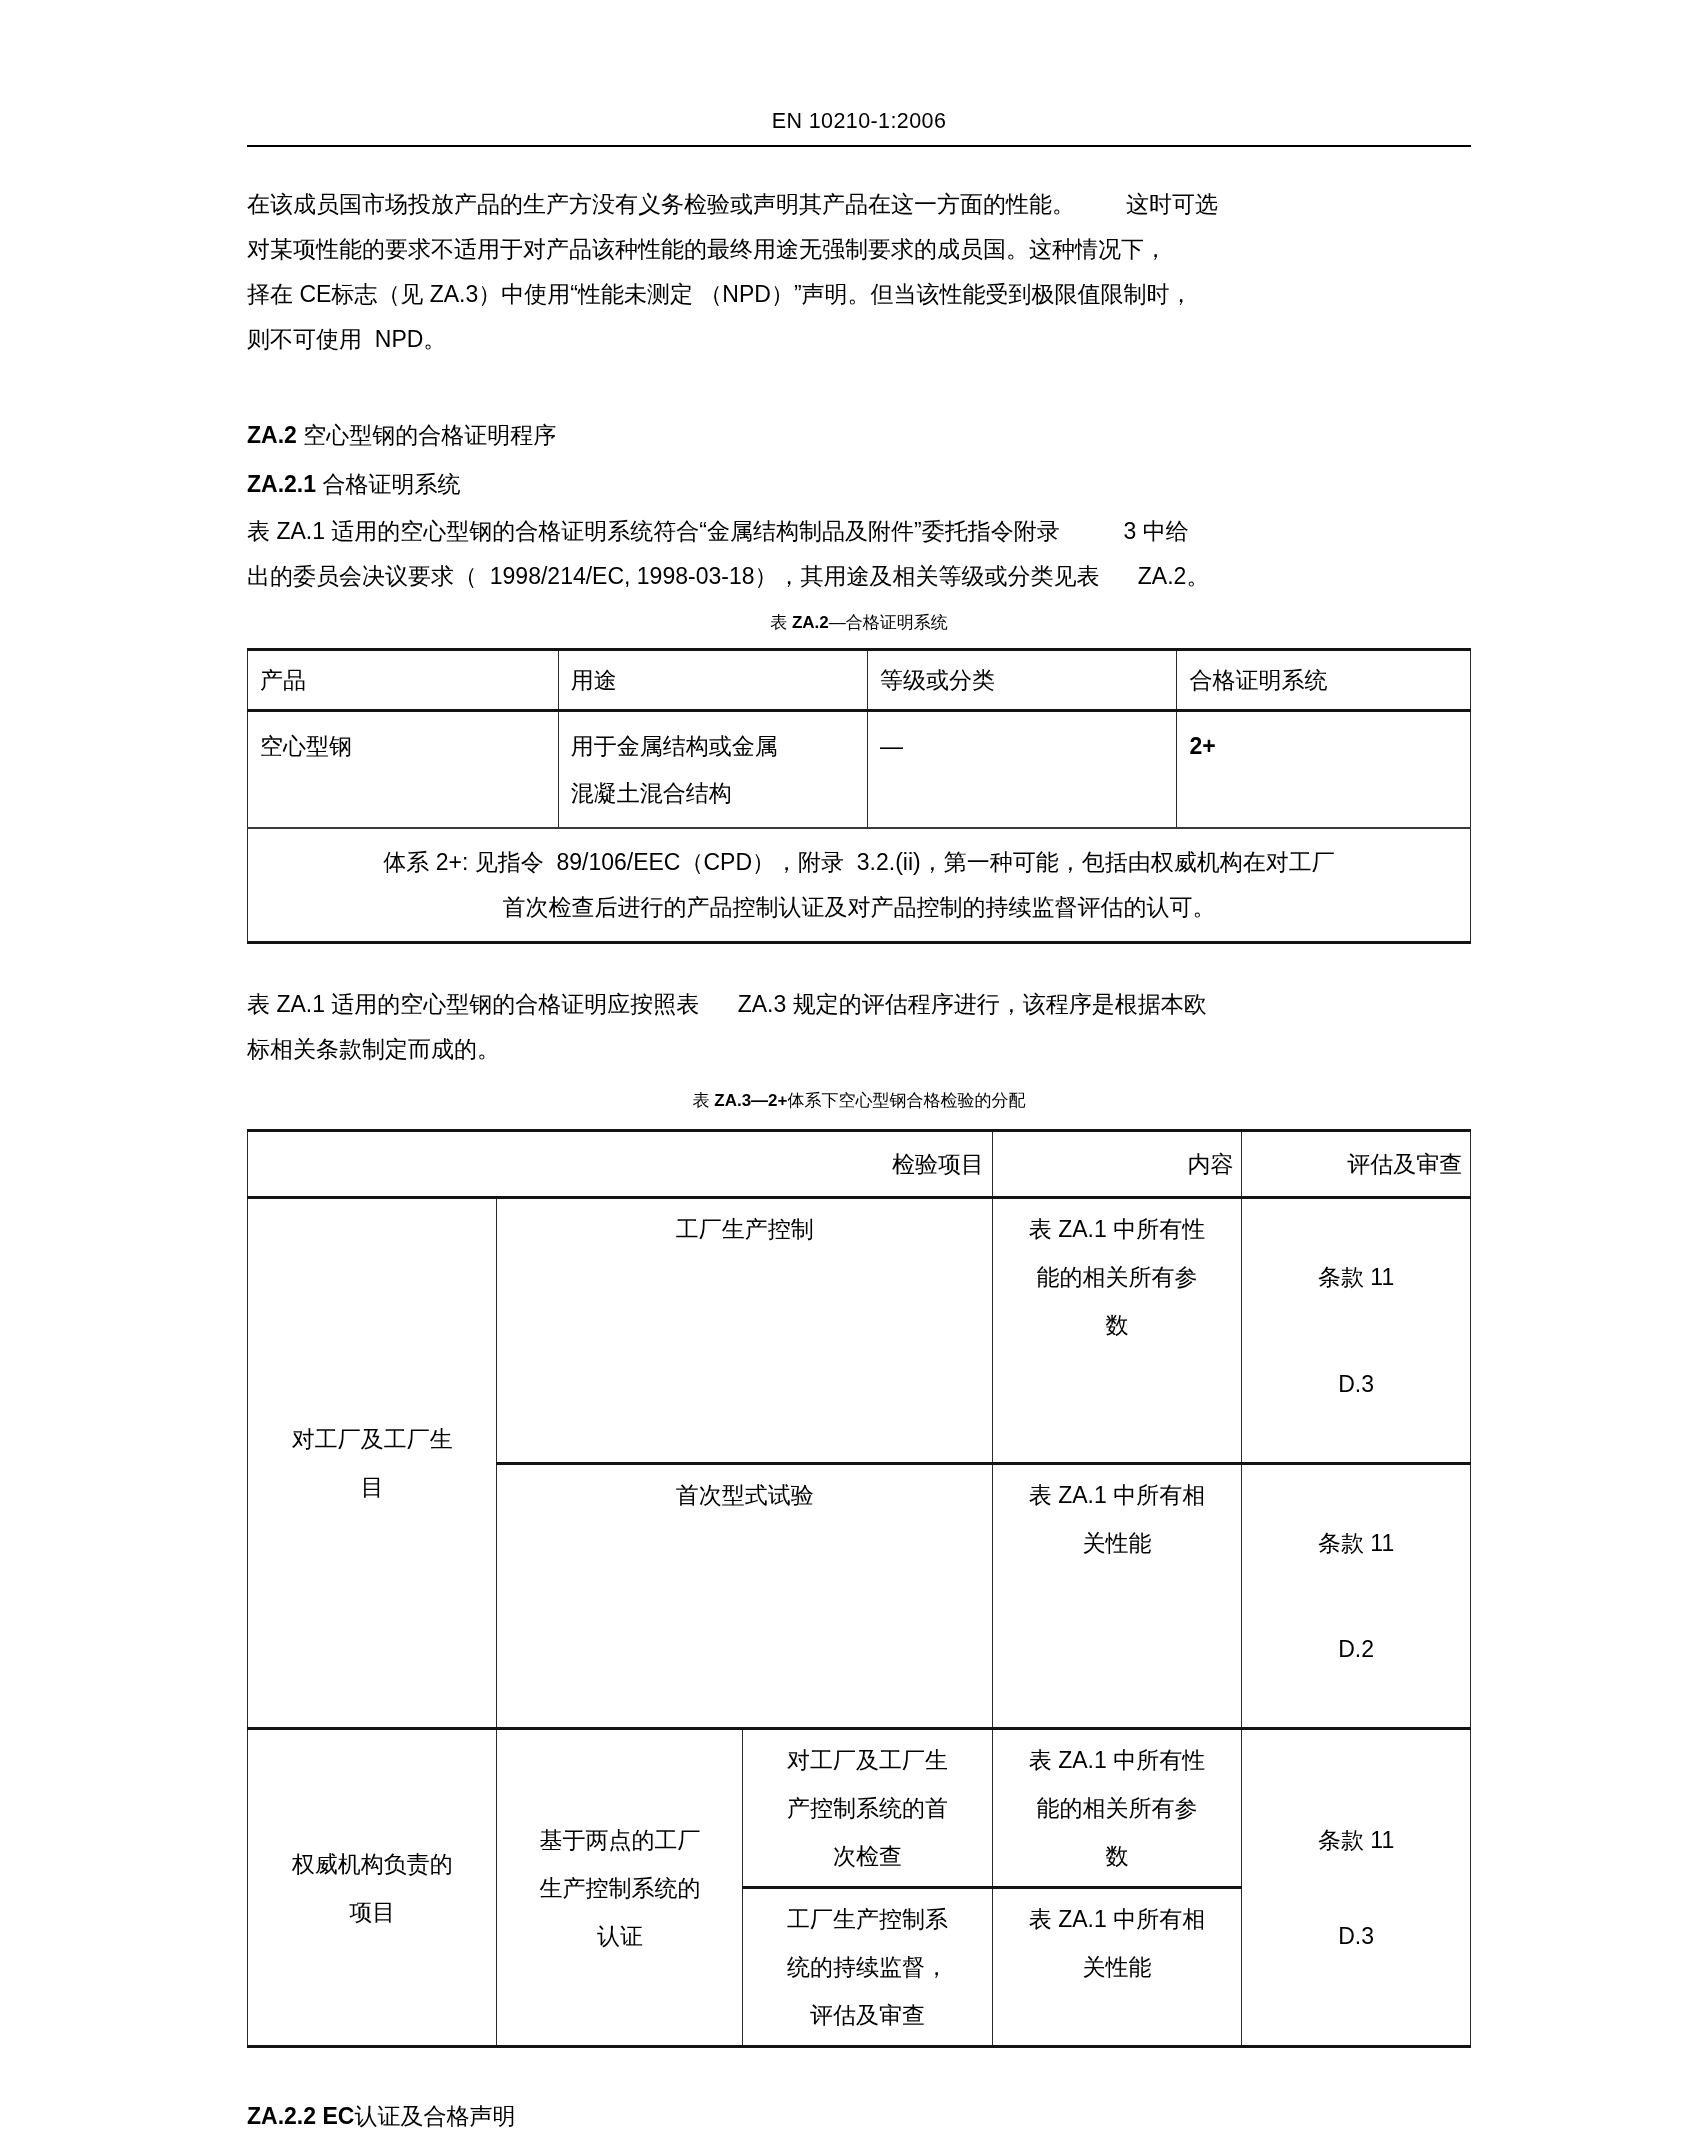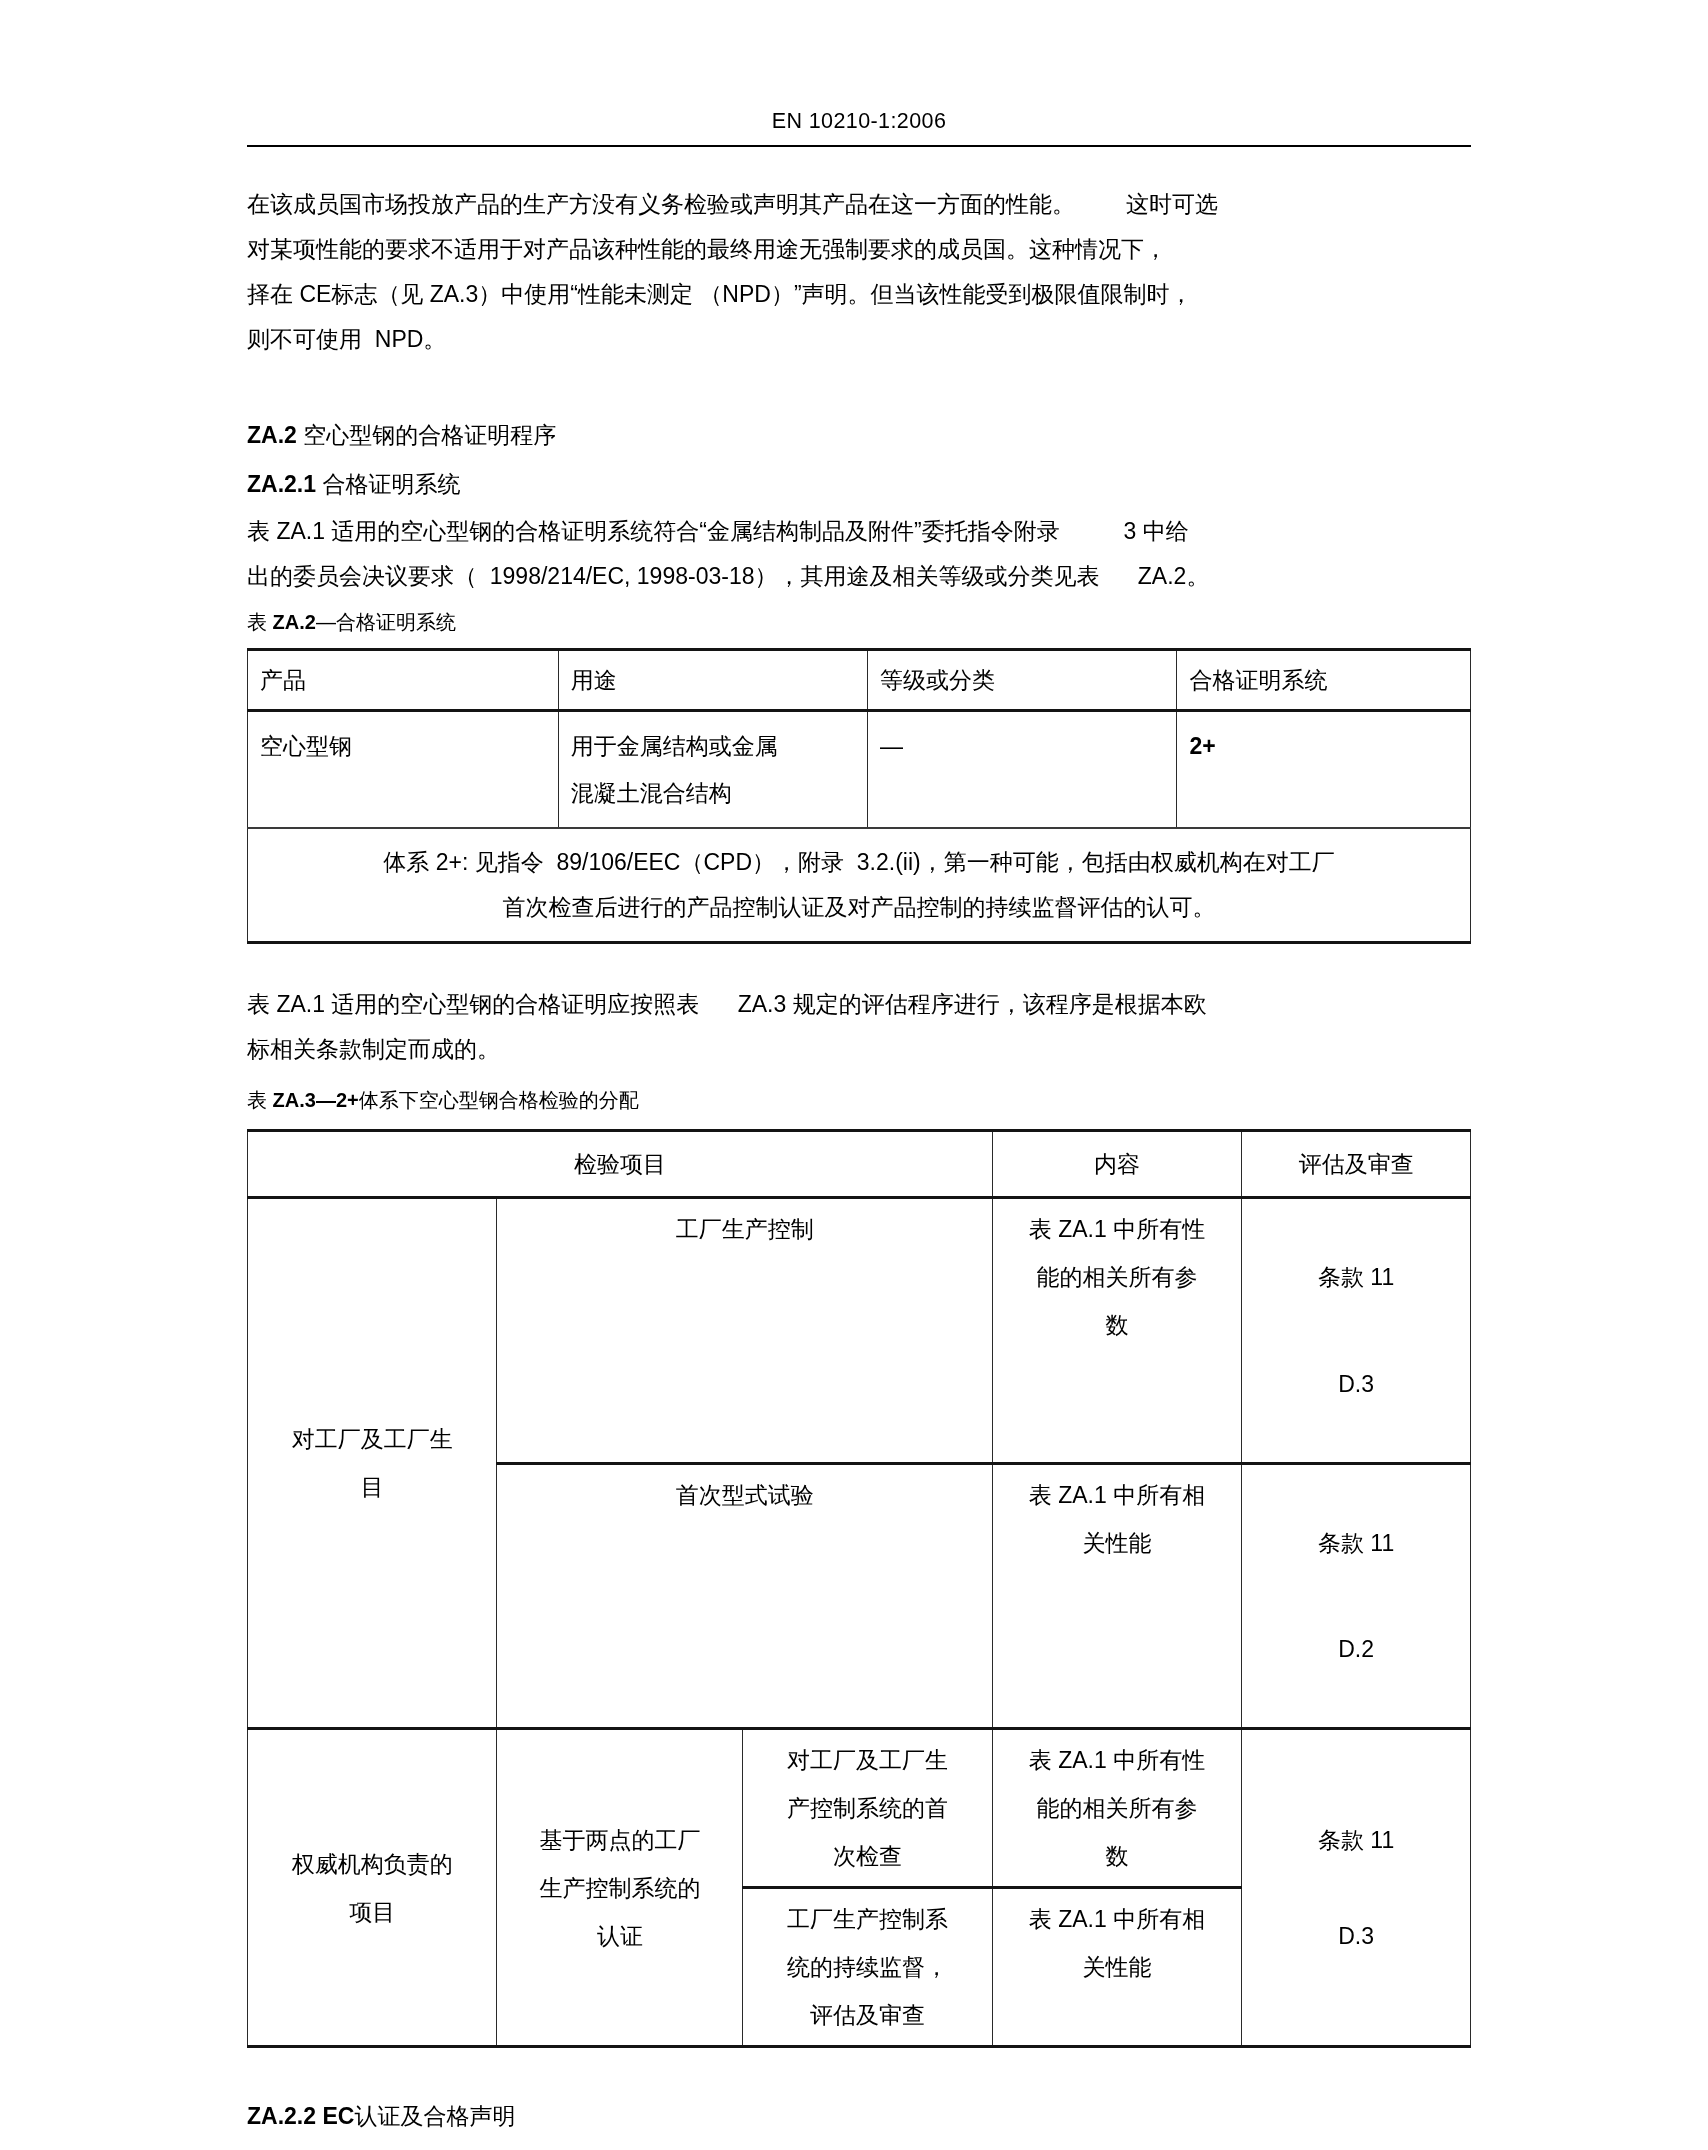--- a/index.html
+++ b/index.html
@@ -29,21 +29,21 @@
   .para .line { white-space: pre-wrap; }
   .intro { margin-top: 35px; }
   .heading { font-size: 23px; line-height: 45px; }
   .h-num { font-weight: bold; }
   .za2-h { margin-top: 51px; }
   .za21-h { margin-top: 3.4px; }
   .para2 { margin-top: 2.6px; }
   .para3 { margin-top: 38px; }
   .za22-h { margin-top: 46px; }
   
-  .caption { text-align: left; font-size: 20px; line-height: 45px; }
+  .caption { text-align: center; font-size: 17px; line-height: 45px; }
   .cap-b { font-weight: bold; }
   .caption-za2 { margin-top: 0.9px; }
   .caption-za3 { margin-top: 6px; }
   
   table.tbl { border-collapse: collapse; width: 100%; table-layout: fixed; }
   .tbl td { border: 1.3px solid #2a2a2a; font-size: 23px; }
   table.za2 { margin-top: 2.6px; }
   .za2 tr.hdr td {
     height: 52px; vertical-align: middle; line-height: 31px;
     padding: 3.4px 12px; text-align: left;
@@ -59,21 +59,21 @@
     padding: 11.2px 12px; line-height: 45px; text-align: center;
   }
   .za2 tr.foot .line { white-space: pre-wrap; }
   table.za3 { margin-top: 6px; }
   .za3 td {
     padding: 6px 7.7px; text-align: center; vertical-align: top;
     line-height: 48px; white-space: pre-line;
   }
   .za3 tr.hdr td {
     height: 52px; vertical-align: middle; line-height: 32px; white-space: normal;
-    border-top: 3.9px solid #141414; border-bottom: 3.4px solid #141414;
+    border-top: 3.9px solid #141414; border-bottom: 3.4px solid #141414; text-align: right;
   }
   .za3 tr.r1 { height: 127px; }
   .za3 tr.r2 { height: 120px; }
   .za3 tr.r3 { height: 155px; }
   .za3 tr.r4 { height: 142px; }
   .za3 .vmid { vertical-align: middle; }
   .bt-med { border-top: 3px solid #141414 !important; }
   .bb-thick { border-bottom: 3.9px solid #141414 !important; }
   .gap-top { margin-top: 10.3px; }
 </style>

